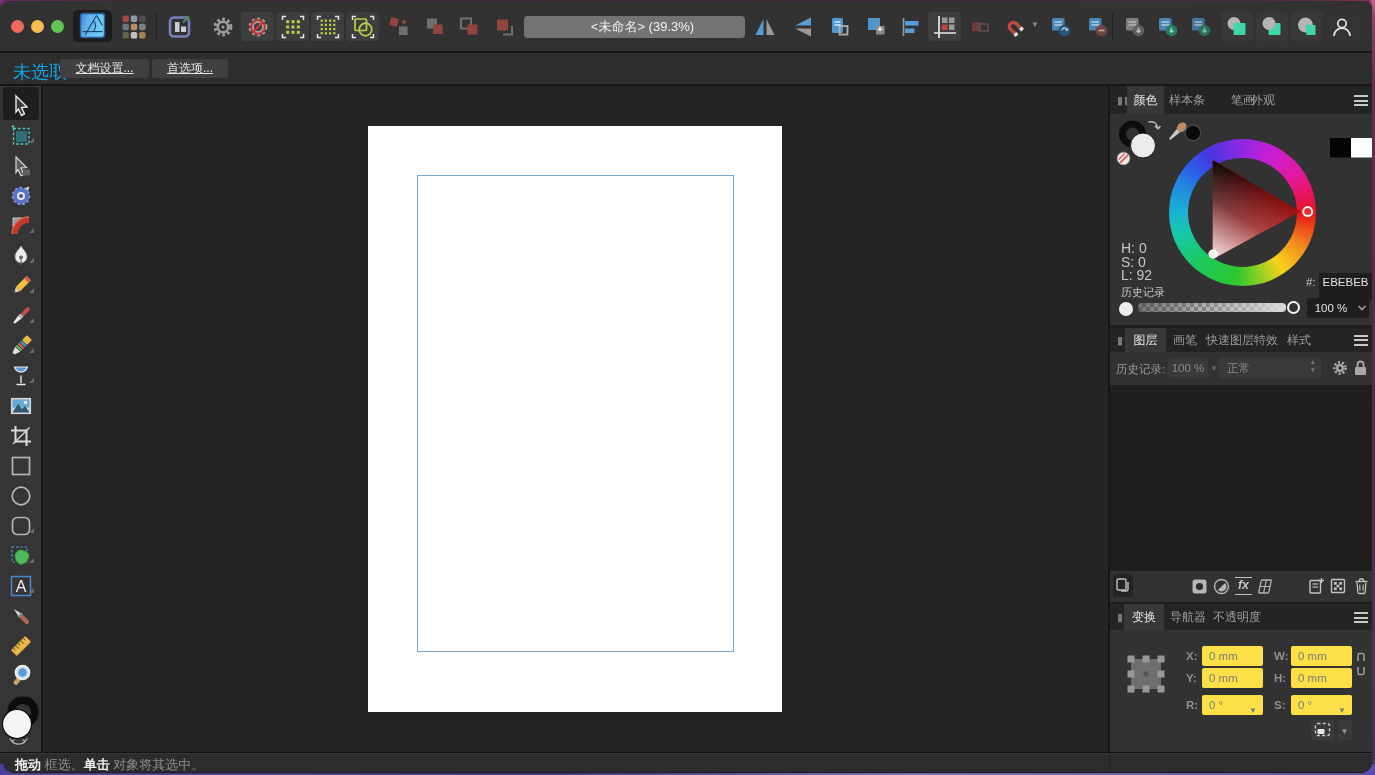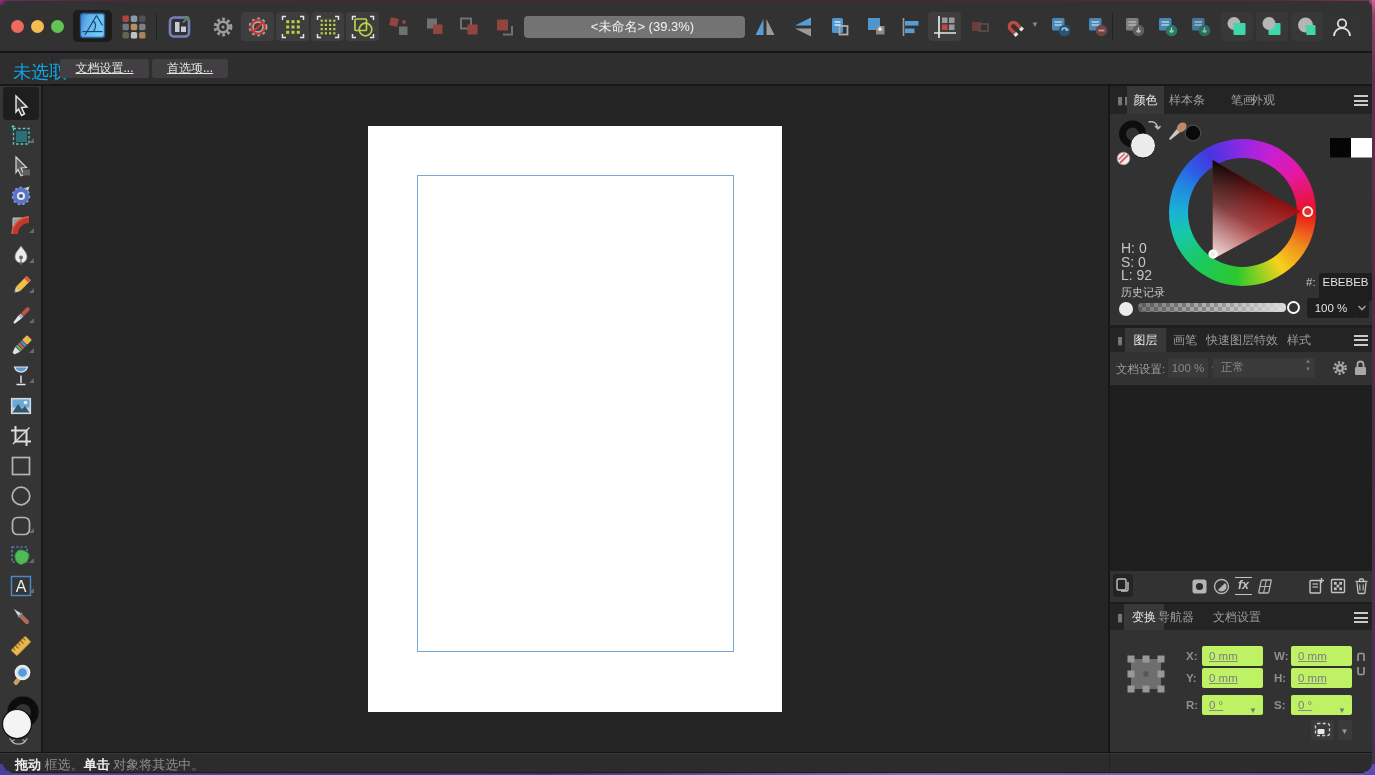--- a/index.html
+++ b/index.html
@@ -46,21 +46,21 @@
   border-left:5px solid transparent; border-bottom:5px solid #6a6a6a; }
 
 .ptabbar { left:0; width:265px; background:#242424;
   background-image:conic-gradient(#272727 25%, #212121 25% 50%, #272727 50% 75%, #212121 75%); background-size:2px 2px; }
 .ptab { position:absolute; top:0; height:100%; font-size:12px; color:#9d9d9d; text-align:center; }
 .ptab.sel { background:#393839; color:#e8e8e8; }
 .grip { position:absolute; left:7px; width:9px; color:#777; font-size:11px; letter-spacing:1px; }
 .ham { position:absolute; left:244px; width:14px; }
 .ham div { height:2px; background:#c9c9c9; margin-bottom:2.5px; }
 .field { position:absolute; background:#3b3a3b; border-radius:2px; color:#898989; font-size:11.5px; }
-#xformbody .field { background:#bef264;text-decoration:underline; }
+#xformbody .field { background:#fde047; }
 .flabel { position:absolute; color:#8f8f8f; font-size:11.5px; font-weight:bold; }
 .chev { position:absolute; color:#8a8a8a; font-size:8px; }
 </style>
 </head>
 <body>
 
 <div class="abs" id="topbar">
   <div class="abs light" style="left:10.5px; background:#ee6a5f;"></div>
   <div class="abs light" style="left:30.5px; background:#f5bd4f;"></div>
   <div class="abs light" style="left:50.5px; background:#61c454;"></div>
@@ -547,24 +547,24 @@
     <div class="ptab" style="left:58px; width:34px; line-height:24px;">画笔</div>
     <div class="ptab" style="left:94px; width:76px; line-height:24px;">快速图层特效</div>
     <div class="ptab" style="left:172px; width:34px; line-height:24px;">样式</div>
     <div class="ham" style="top:7px;">
         <div></div>
         <div></div>
         <div style="margin:0;"></div>
       </div>
   </div>
   <div class="abs" id="layeropts" style="top:265.5px; width:265px; height:33.5px; background:#333233;">
-    <div class="abs" style="left:6px; top:10px; font-size:11.5px; color:#9a9a9a;">文档设置:</div>
+    <div class="abs" style="left:6px; top:10px; font-size:11.5px; color:#9a9a9a;">历史记录:</div>
     <div class="abs field" style="left:58px; top:6px; width:40px; height:20px; line-height:20px; text-align:center;">100 %</div>
     <div class="abs chev" style="left:100px; top:12px; color:#666;">▼</div>
-    <div class="abs field" style="left:103px; top:6px; width:102px; height:20px; line-height:20px;font-family:Liberation Mono, monospace;"><span style="margin-left:8px;">正常</span>
+    <div class="abs field" style="left:109px; top:6px; width:102px; height:20px; line-height:20px;"><span style="margin-left:8px;">正常</span>
       <span style="position:absolute; right:5px; top:2px; font-size:6.5px; color:#777; line-height:4px; display:inline-block;">▲<br><br>▼</span></div>
     <svg class="abs" style="left:221px; top:7px;" width="18" height="18" viewBox="0 0 18 18">
       <circle cx="9" cy="9" r="5.6" fill="none" stroke="#a8a8a8" stroke-width="2.6" stroke-dasharray="2.1 1.85"></circle>
       <circle cx="9" cy="9" r="4" fill="#a8a8a8"></circle>
       <circle cx="9" cy="9" r="1.7" fill="#333233"></circle>
     </svg>
     <svg class="abs" style="left:242px; top:7px;" width="17" height="18" viewBox="0 0 17 18">
       <rect x="3" y="8" width="11" height="8" rx="1" fill="#a8a8a8"></rect>
       <path d="M5.5 8 V5.5 a3 3 0 0 1 6 0 V8" fill="none" stroke="#a8a8a8" stroke-width="1.8"></path>
     </svg>
@@ -614,22 +614,22 @@
       <path d="M6.5 4.5 V3 a1 1 0 0 1 1 -1 h2 a1 1 0 0 1 1 1 v1.5" fill="none" stroke="#c2c2c2" stroke-width="1.3"></path>
       <line x1="6.7" y1="7.5" x2="7" y2="13.5" stroke="#c2c2c2" stroke-width="1.1"></line>
       <line x1="10.3" y1="7.5" x2="10" y2="13.5" stroke="#c2c2c2" stroke-width="1.1"></line>
     </svg>
   </div>
 
   <div class="abs" style="top:516px; width:265px; height:2px; background:#1e1e1e;"></div>
   <div class="abs ptabbar" style="top:518px; height:26px;">
     <div class="grip" style="top:7px;">▮▮</div>
     <div class="ptab sel" style="left:14px; width:40px; line-height:26px;">变换</div>
-    <div class="ptab" style="left:44px; width:44px; line-height:26px;">导航器</div>
-    <div class="ptab" style="left:102px; width:50px; line-height:26px;">文档设置</div>
+    <div class="ptab" style="left:56px; width:44px; line-height:26px;">导航器</div>
+    <div class="ptab" style="left:102px; width:50px; line-height:26px;">不透明度</div>
     <div class="ham" style="top:8px;">
         <div></div>
         <div></div>
         <div style="margin:0;"></div>
       </div>
   </div>
   <div class="abs" id="xformbody" style="top:544px; width:265px; height:122px; background:#333233;">
     <svg class="abs" style="left:14px; top:24px;" width="44" height="40" viewBox="0 0 44 40">
       <rect x="7" y="5" width="30" height="30" fill="#6e6e6e"></rect>
       <g fill="#989898">

